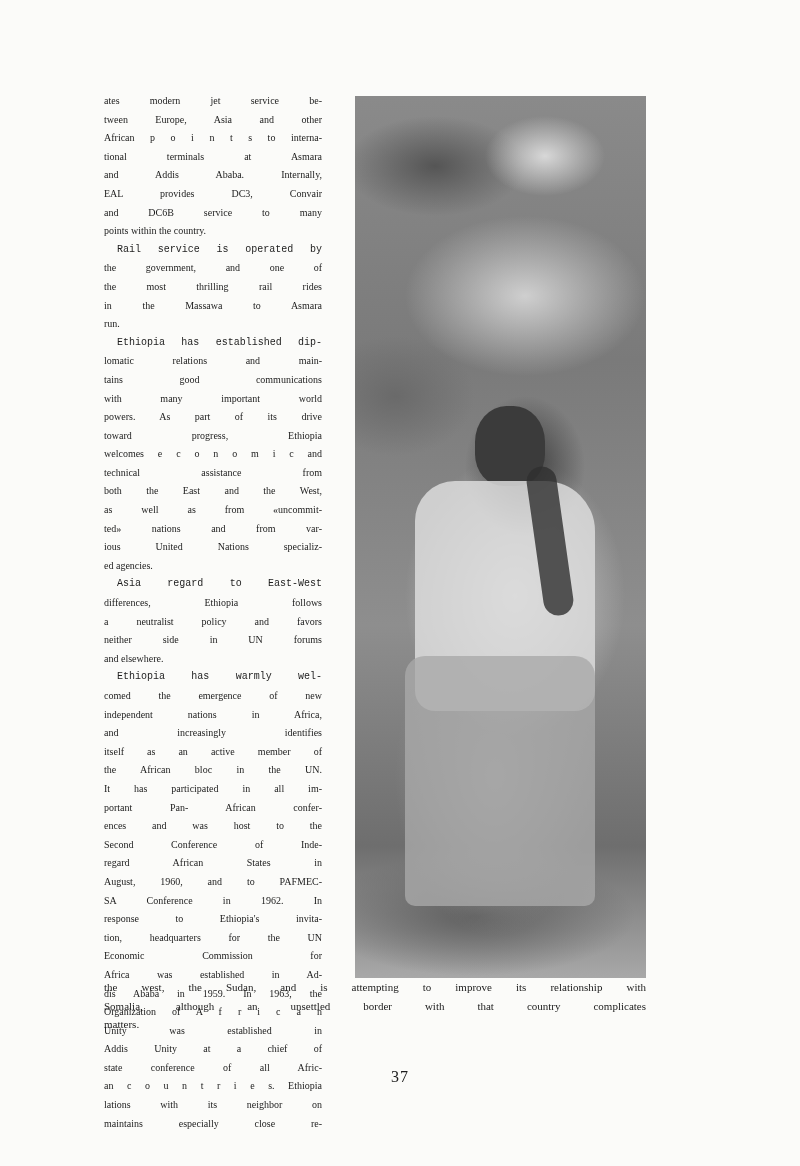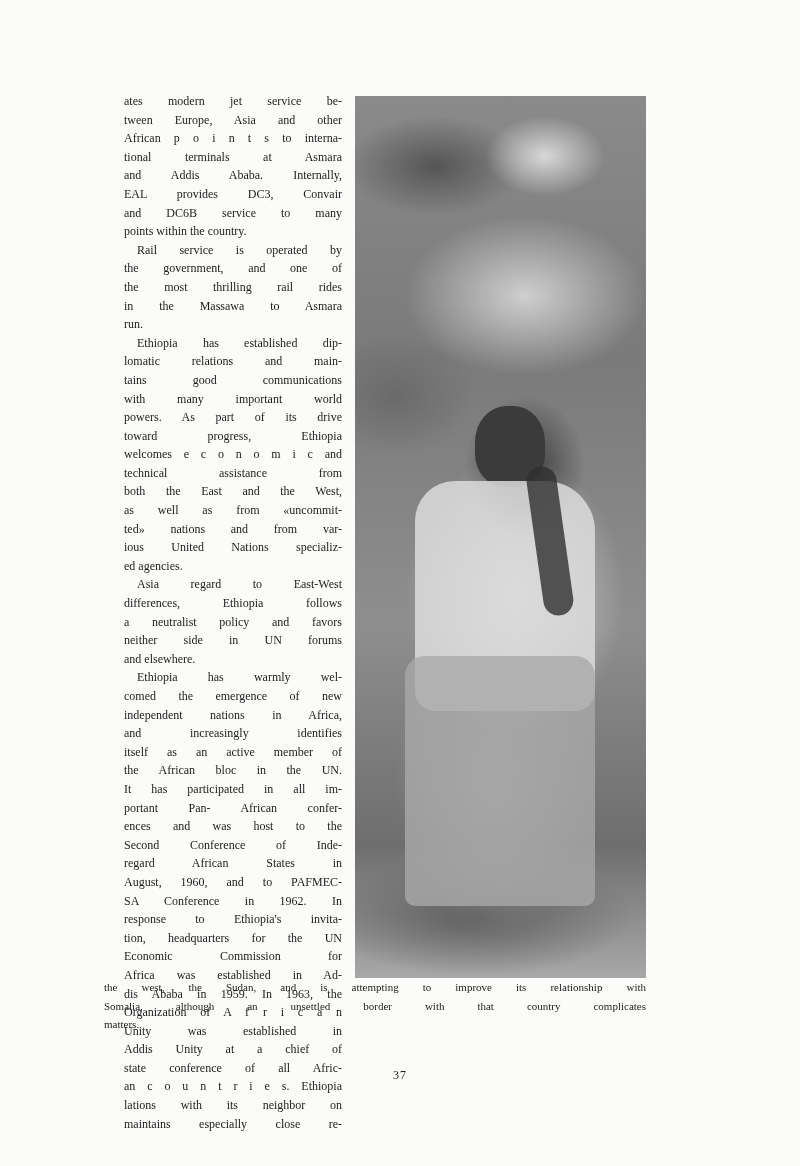--- a/index.html
+++ b/index.html
@@ -3,25 +3,25 @@
 <meta charset="utf-8">
 <style>
   html, body { margin: 0; padding: 0; }
   body {
     width: 800px; height: 1166px; background: #fbfbf9; position: relative; overflow: hidden;
     font-family: "Liberation Serif", "DejaVu Serif", serif; color: #1c1c1c;
   }
   .page { position: absolute; left: 0; top: 0; width: 800px; height: 1166px; }
   .col {
     position: absolute; left: 104px; top: 92px; width: 218px;
-    font-size: 12px; line-height: 18.6px; margin-left: 20px;
+    font-size: 10px; line-height: 18.6px;
   }
   .col .line { display: block; white-space: nowrap; text-align: justify; text-align-last: justify; height: 18.6px; }
   .col .line.last { text-align-last: left; }
-  .col .line.indent { padding-left: 13px; }
+  .col .line.indent { padding-left: 13px; font-family: Liberation Mono, monospace; }
   .full {
     position: absolute; left: 104px; top: 978px; width: 542px;
     font-size: 11px; line-height: 18.6px;
   }
   .full .line { display: block; white-space: nowrap; text-align: justify; text-align-last: justify; height: 18.6px; }
   .full .line.last { text-align-last: left; }
   .photo {
     position: absolute; left: 355px; top: 96px; width: 291px; height: 882px;
     background:
       radial-gradient(ellipse 60px 40px at 190px 60px, #d8d8d4 0%, rgba(216,216,212,0) 100%),
@@ -46,21 +46,21 @@
   .photo .fig-skirt {
     position: absolute; left: 50px; top: 560px; width: 190px; height: 250px;
     border-radius: 20px 20px 10px 10px; background: #a9a9a5; opacity: 0.8;
   }
   .photo .fig-arm {
     position: absolute; left: 180px; top: 370px; width: 30px; height: 150px;
     border-radius: 15px; background: #2f2f2d; opacity: 0.8; transform: rotate(-8deg);
   }
   .page-number {
     position: absolute; left: 0; width: 800px; top: 1068px; text-align: center;
-    font-size: 12px; letter-spacing: 1px;
+    font-size: 16px; letter-spacing: 1px;
   }
 </style>
 </head>
 <body>
 
 <div class="page">
   <div class="col" id="col">
       <span class="line">ates modern jet service be-</span>
       <span class="line">tween Europe, Asia and other</span>
       <span class="line">African  p o i n t s  to  interna-</span>

